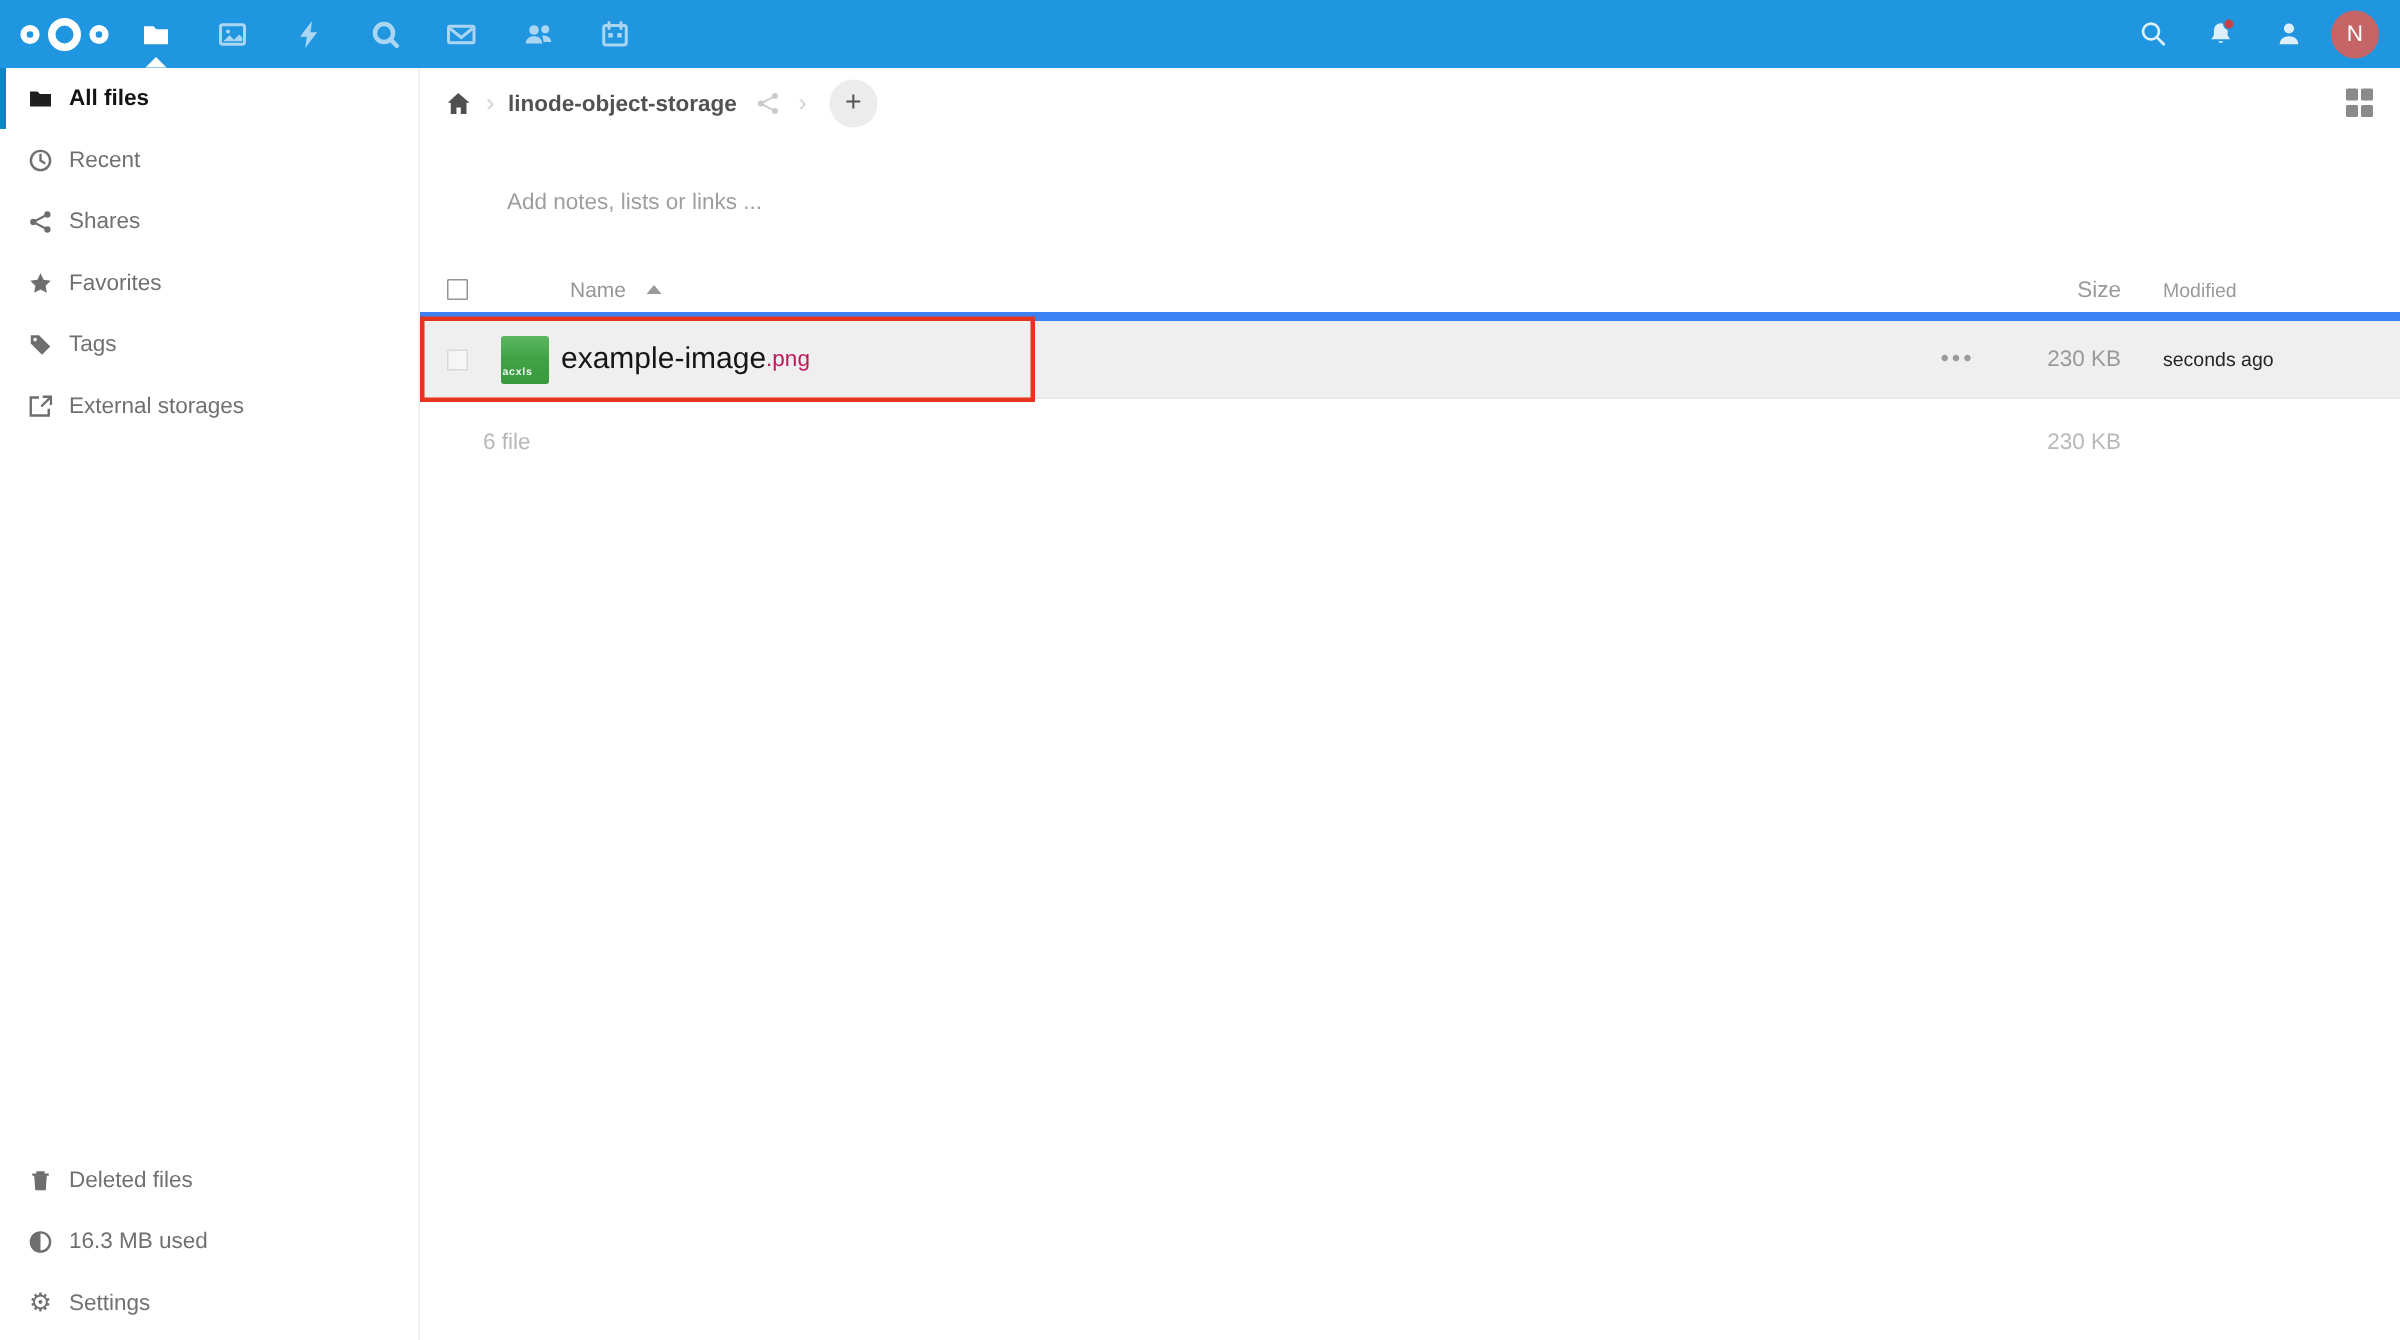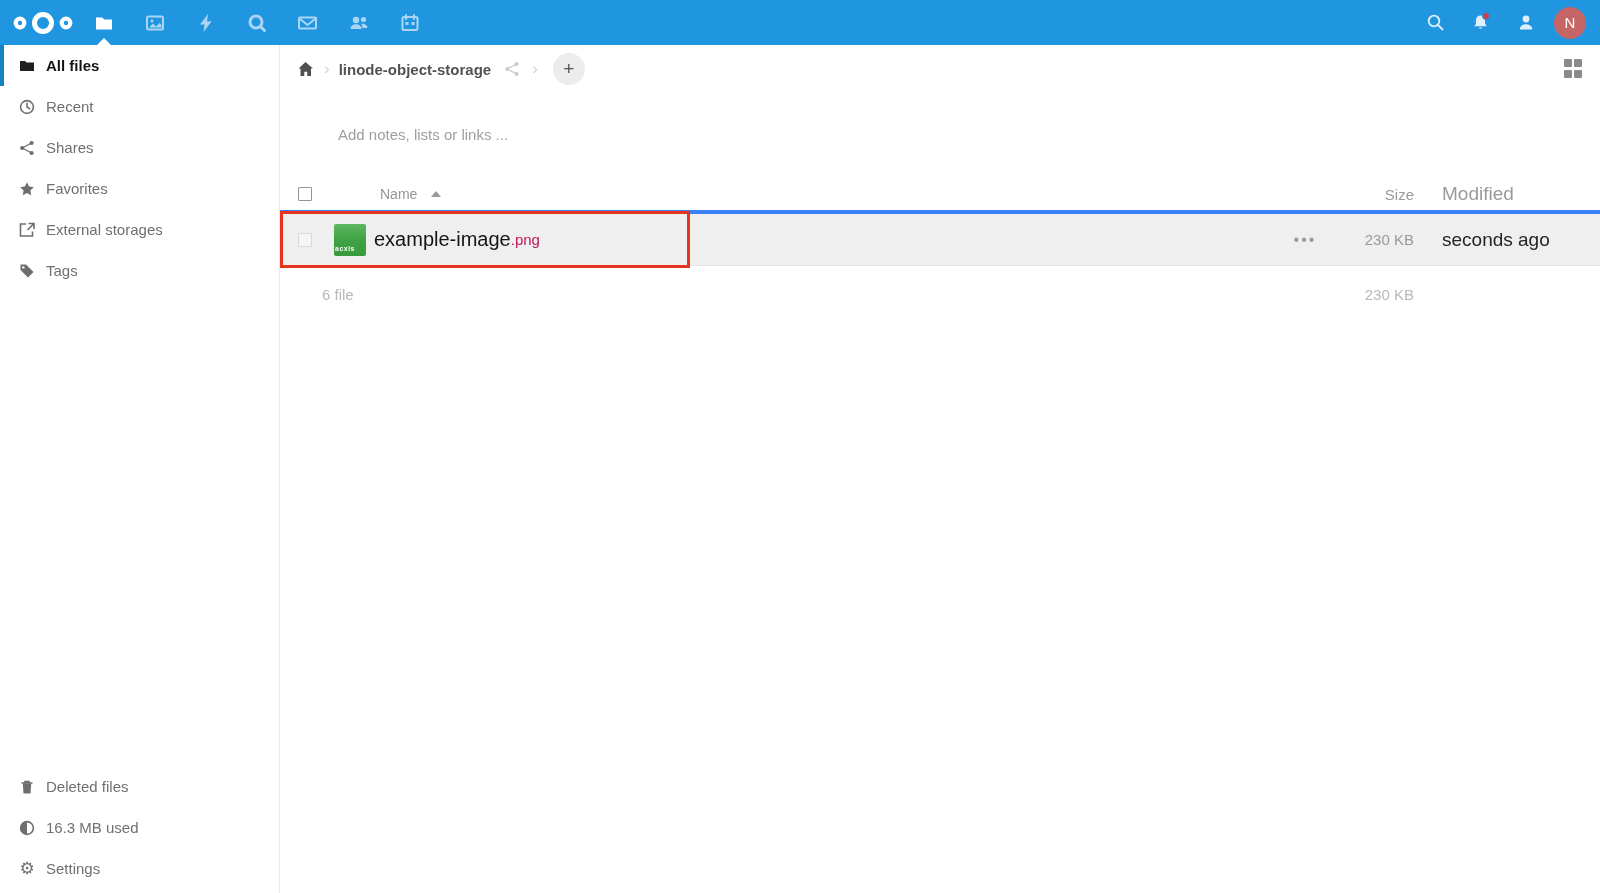--- a/index.html
+++ b/index.html
@@ -75,21 +75,21 @@
 
   .notes-row { margin:24px 12px 0 56px; height:40px; display:flex; align-items:center; }
   .notes-input {
     border:none; outline:none; font-family:inherit; font-size:15px; color:#555;
     width:600px; background:transparent;
   }
   .notes-input::placeholder { color:#9e9e9e; opacity:1; }
 
   .file-table { margin-top:24px; font-size:14px; }
   .f-row { display:flex; align-items:center; position:relative; }
-  .f-header { height:36px; color:#969696; border-bottom:4px solid #3b82f6;align-items:center; }
+  .f-header { height:36px; color:#969696; border-bottom:6px solid #3b82f6;align-items:center; }
   .f-file { height:52px; background:#efefef; border-bottom:1px solid #e6e6e6; cursor:pointer; }
   .f-summary { height:56px; color:#b8b8b8; }
 
   .cell-check { width:14px; height:14px; margin-left:18px; border:1px solid #949494; border-radius:1px; background:#fff; flex:none; cursor:pointer; }
   .f-file .cell-check { border-color:#d8d8d8; background:#f6f6f6; }
   .cell-thumb {
     width:32px; height:32px; margin-left:22px; border-radius:2px; flex:none;
     background:linear-gradient(180deg,#5cb861 0%,#41a346 45%,#379a3d 100%);
     position:relative; overflow:hidden;
   }
@@ -97,21 +97,21 @@
     position:absolute; bottom:4px; left:1px; color:#ffffff; font-size:7px; font-weight:bold;
     letter-spacing:.5px; opacity:.95;
   }
   .cell-name { margin-left:8px; flex:1; display:flex; align-items:center; white-space:nowrap; }
   .name-base { color:#161616; font-weight:normal; font-size:20px; }
   .name-ext { color:#be185d; font-size:15px; }
   .hdr-name { margin-left:68px; flex:1; display:flex; align-items:center; }
   .sort-arrow { margin-left:14px; width:0; height:0; border-left:5px solid transparent; border-right:5px solid transparent; border-bottom:6px solid #9a9a9a; }
   .cell-actions { width:48px; text-align:center; flex:none; letter-spacing:2px; color:#9a9a9a; font-size:16px; cursor:pointer; }
   .cell-size { width:85px; text-align:right; flex:none; color:#9a9a9a; font-size:15px; }
-  .cell-modified { width:158px; margin-left:28px; flex:none; font-size:19px; color:#9a9a9a; }
+  .cell-modified { width:158px; margin-left:28px; flex:none; font-size:13px; color:#9a9a9a; }
   .f-file .cell-modified { color:#252525; font-weight:normal; }
   .summary-count { margin-left:42px; flex:1; font-size:15px; }
   .summary-size { width:85px; text-align:right; flex:none; font-size:15px; }
   .summary-pad { width:186px; flex:none; }
 
   .annotation-box {
     position:absolute; left:0; top:-3px; width:410px; height:57px;
     border:3px solid #e5351f; pointer-events:none; z-index:3;
   }
 
@@ -255,34 +255,34 @@
       <span class="nav-icon">
         <svg width="16" height="16" viewBox="0 0 16 16">
             <path d="M8 1.2l2.1 4.3 4.7.7-3.4 3.3.8 4.7L8 12l-4.2 2.2.8-4.7L1.2 6.2l4.7-.7z" fill="#6e6e6e"></path>
           </svg>
       </span>
       <span>Favorites</span>
     </div>
     <div class="nav-item">
       <span class="nav-icon">
         <svg width="16" height="16" viewBox="0 0 16 16">
+            <path d="M1.5 7V1.5H7l7.5 7.5-5.5 5.5z" fill="#6e6e6e"></path>
+            <circle cx="4.4" cy="4.4" r="1.2" fill="#fff"></circle>
+          </svg>
+      </span>
+      <span>Tags</span>
+    </div>
+    <div class="nav-item">
+      <span class="nav-icon">
+        <svg width="16" height="16" viewBox="0 0 16 16">
             <path d="M13.5 9.5V14h-12V2H7" fill="none" stroke="#6e6e6e" stroke-width="1.6"></path>
             <path d="M9.5 1.5H15V7M14.5 2L8.5 8" fill="none" stroke="#6e6e6e" stroke-width="1.6"></path>
           </svg>
       </span>
       <span>External storages</span>
-    </div>
-    <div class="nav-item">
-      <span class="nav-icon">
-        <svg width="16" height="16" viewBox="0 0 16 16">
-            <path d="M1.5 7V1.5H7l7.5 7.5-5.5 5.5z" fill="#6e6e6e"></path>
-            <circle cx="4.4" cy="4.4" r="1.2" fill="#fff"></circle>
-          </svg>
-      </span>
-      <span>Tags</span>
     </div>
   </div>
   <div class="sidebar-bottom">
     <div class="nav-item">
       <span class="nav-icon">
         <svg width="16" height="16" viewBox="0 0 16 16">
             <path d="M2.5 4h11M6 4V2.5h4V4" fill="none" stroke="#6e6e6e" stroke-width="1.5"></path>
             <path d="M3.8 4.5h8.4l-.7 10H4.5z" fill="#6e6e6e"></path>
           </svg>
       </span>

